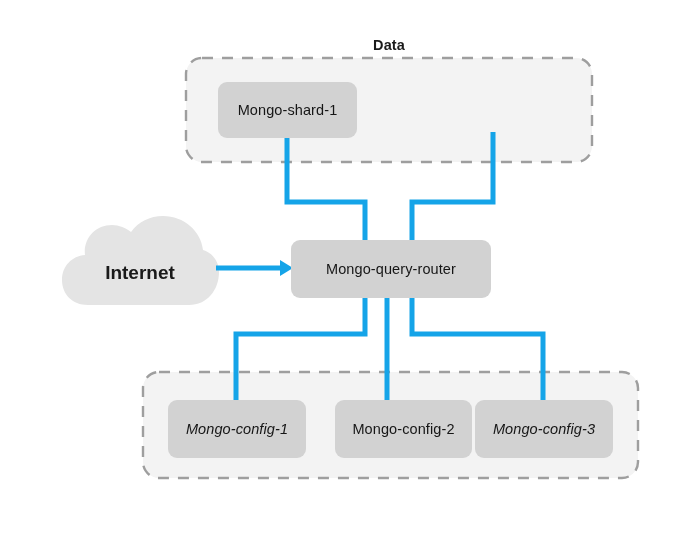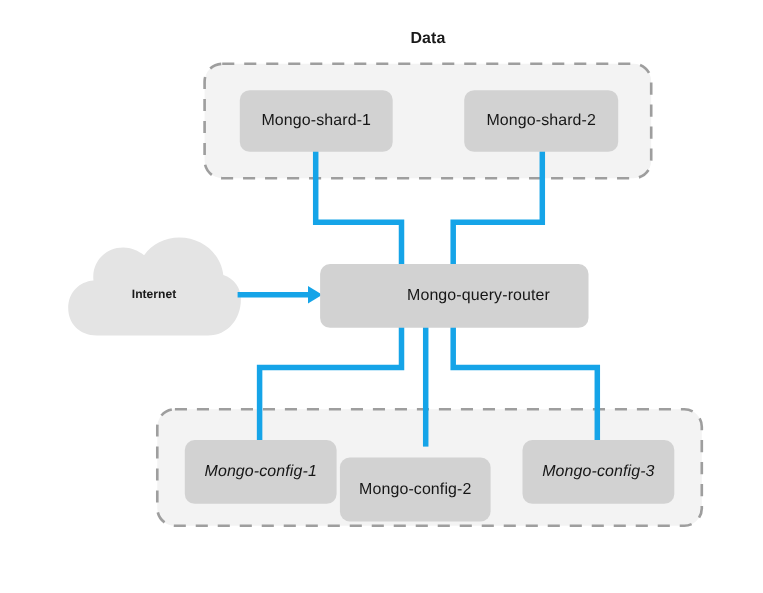--- a/index.html
+++ b/index.html
@@ -40,21 +40,21 @@
     display: flex;
     align-items: center;
     justify-content: center;
     font-size: 14.5px;
     color: #161616;
     white-space: nowrap;
     letter-spacing: 0.1px;
   }
   .cloud-label {
     position: absolute;
-    font-size: 11px;
+    font-size: 19px;
     font-weight: bold;
     color: #1a1a1a;
     white-space: nowrap;
     text-align: center;
   }
 </style>
 </head>
 <body>
 
 <div id="canvas">
@@ -90,30 +90,29 @@
       <path d="M 387 292 L 387 406"></path>
 
       <path d="M 412 292 L 412 334 L 543 334 L 543 406"></path>
 
       <path d="M 216 268 L 284 268"></path>
     </g>
 
     <polygon points="293,268 280,260 280,276" fill="#15a4e8"></polygon>
   </svg>
 
-  <div class="group-label" style="left:339px; top:27px; width:100px;">Data</div>
+  <div class="group-label" style="left:339px; top:37px; width:100px;">Data</div>
 
   <div class="node-box" style="left:218px; top:82px; width:139px; height:56px;">Mongo-shard-1</div>
 
-  <div class="node-box" style="left:422px; top:82px; width:140px; height:56px;">Mongo-shard-2</div>
 
   <div class="cloud-label" style="left:85px; top:262px; width:110px;">Internet</div>
 
-  <div class="node-box" style="left:291px; top:240px; width:200px; height:58px;padding-left:44px;">Mongo-query-router</div>
+  <div class="node-box" style="left:291px; top:240px; width:200px; height:58px;">Mongo-query-router</div>
 
   <div class="node-box" style="left:168px; top:400px; width:138px; height:58px;font-style:italic;">Mongo-config-1</div>
 
-  <div class="node-box" style="left:309px; top:400px; width:137px; height:58px;margin-top:16px;">Mongo-config-2</div>
+  <div class="node-box" style="left:335px; top:400px; width:137px; height:58px;">Mongo-config-2</div>
 
   <div class="node-box" style="left:475px; top:400px; width:138px; height:58px;font-style:italic;">Mongo-config-3</div>
 
 
 </div>
 
 </body></html>

